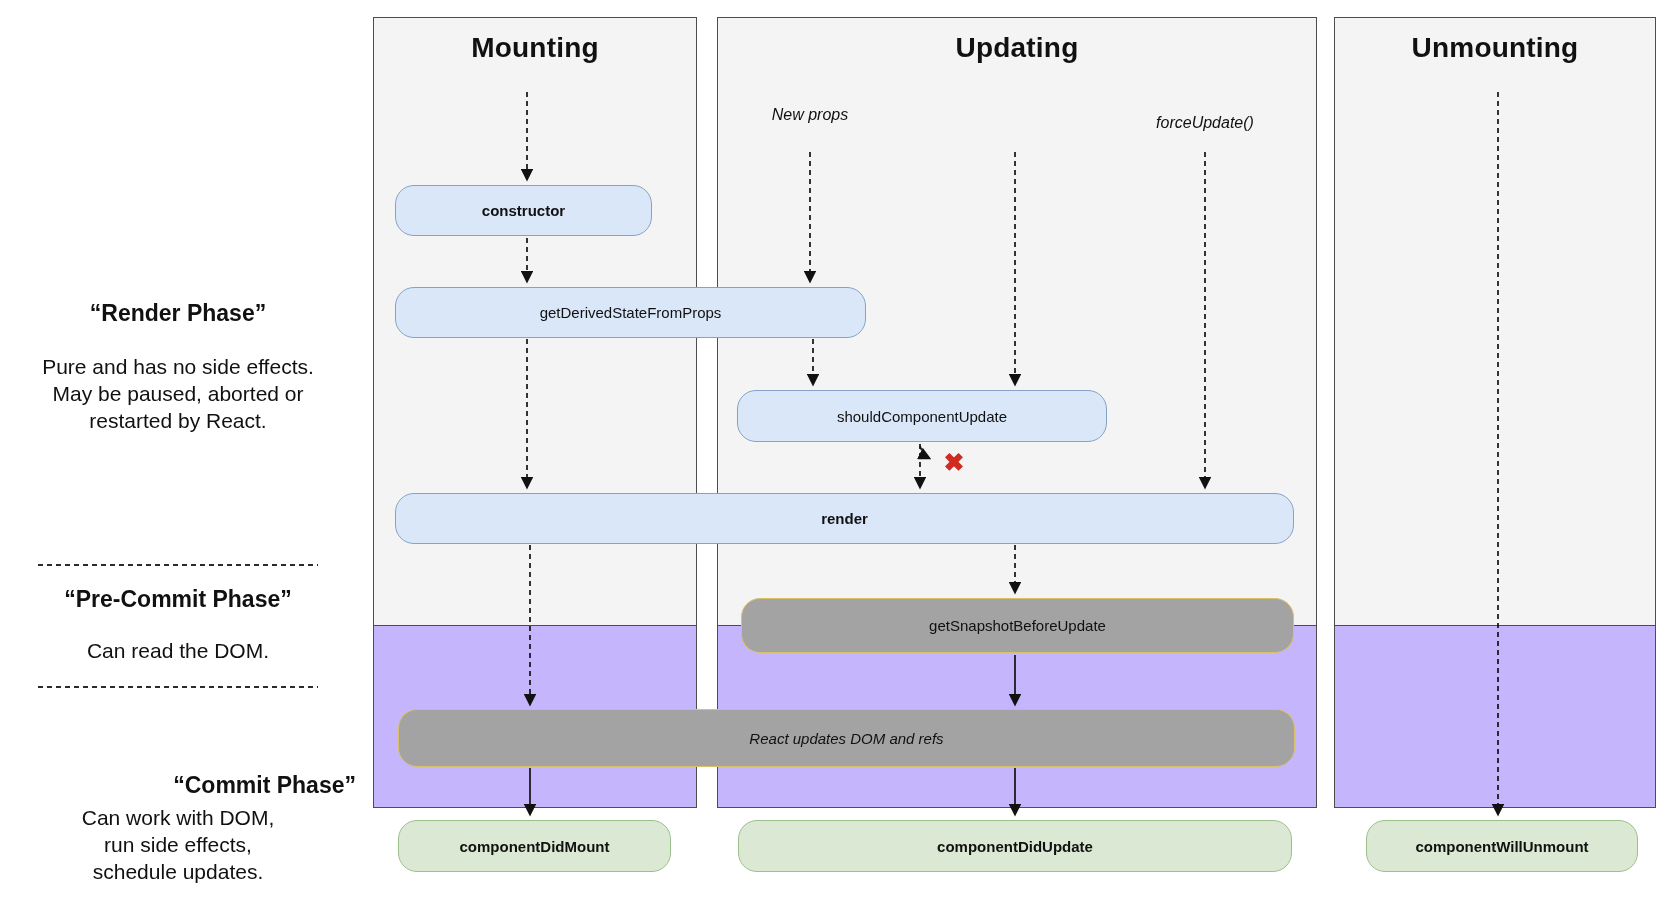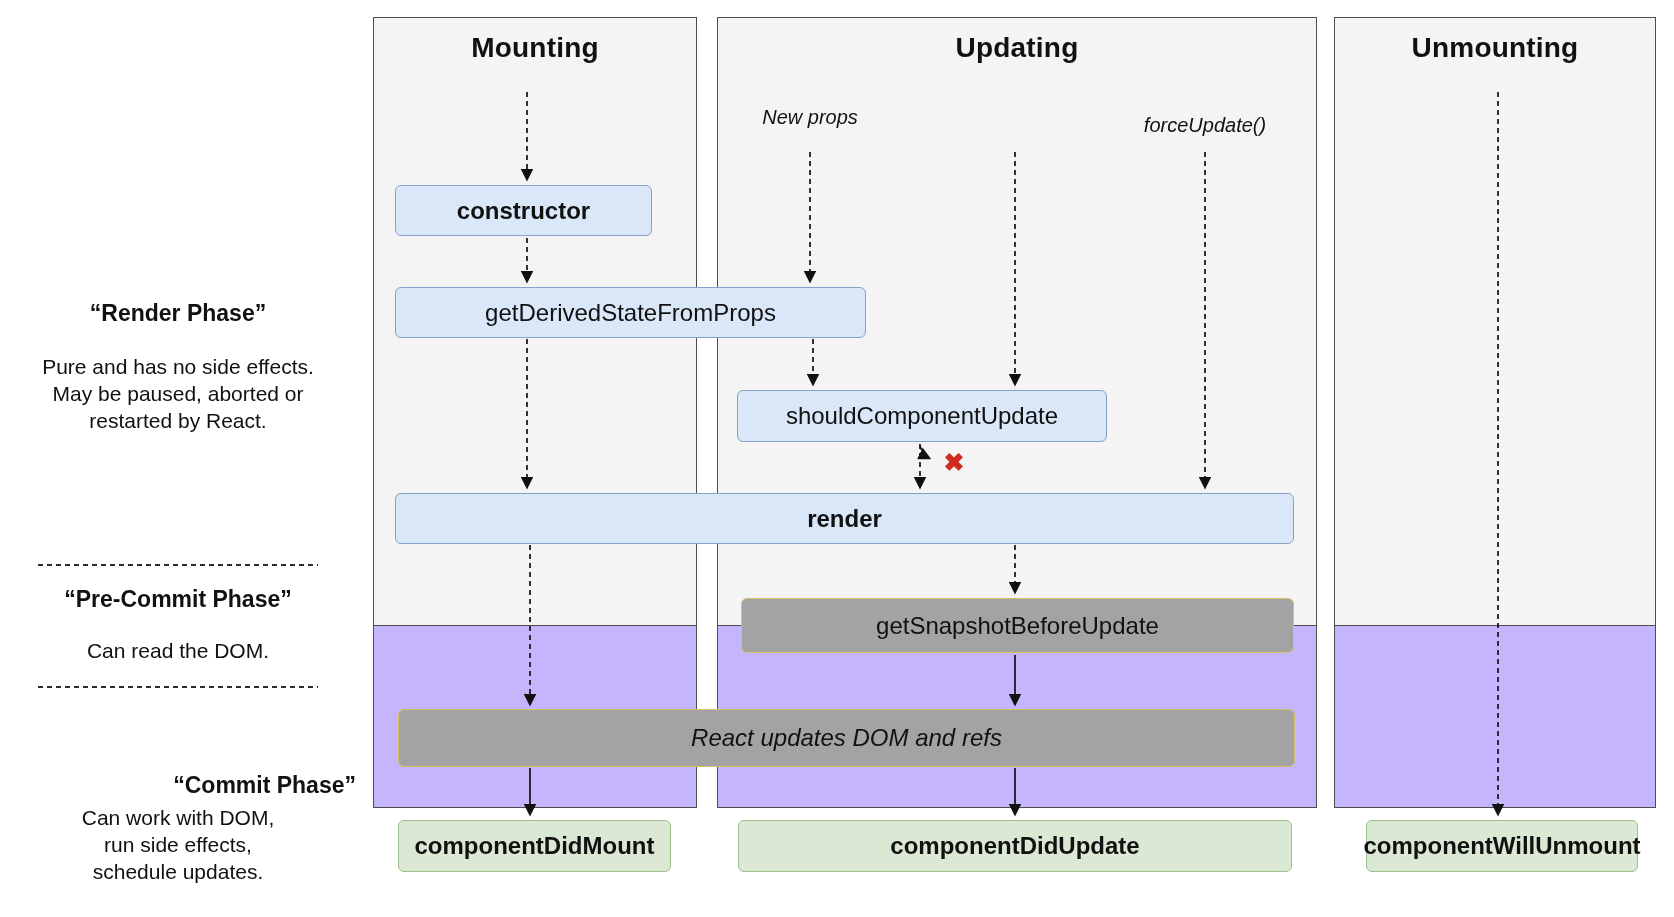--- a/index.html
+++ b/index.html
@@ -15,29 +15,29 @@
   .panel-mounting{left:373px;width:324px;}
   .panel-updating{left:717px;width:600px;}
   .panel-unmounting{left:1334px;width:322px;}
   .panel-gray{position:absolute;left:0;right:0;top:0;height:607px;background:#f4f4f4;
               border-bottom:1.5px solid #4d4d4d;}
   .panel-title{position:absolute;top:14px;left:0;width:100%;text-align:center;
                margin:0;font-size:28px;font-weight:bold;letter-spacing:.2px;}
 
   
   .trigger{position:absolute;top:106px;width:300px;text-align:center;
-           font-size:20px;font-style:italic;z-index:1;}
+           font-size:16px;font-style:italic;z-index:1;}
   .trigger-newprops{left:660px;}
   .trigger-setstate{left:865px;}
   .trigger-forceupdate{left:1055px;margin-top:8px;}
 
   
-  .box{position:absolute;box-sizing:border-box;border-radius:6px;z-index:2;
+  .box{position:absolute;box-sizing:border-box;border-radius:19px;z-index:2;
        display:flex;align-items:center;justify-content:center;
-       font-size:24px;text-align:center;}
+       font-size:15px;text-align:center;}
   .box-blue{background:#d9e7f9;border:1.5px solid #85a3c8;}
   .box-yellow{background:#a3a3a3;border:1.5px solid #d9c169;}
   .box-green{background:#dbe9d4;border:1.5px solid #9cc08c;}
   .bold{font-weight:bold;}
   .italic{font-style:italic;}
   #box-constructor{left:395px;top:185px;width:257px;height:51px;}
   #box-gdsfp{left:395px;top:287px;width:471px;height:51px;}
   #box-scu{left:737px;top:390px;width:370px;height:52px;}
   #box-render{left:395px;top:493px;width:899px;height:51px;}
   #box-gsbu{left:741px;top:598px;width:553px;height:55px;}

